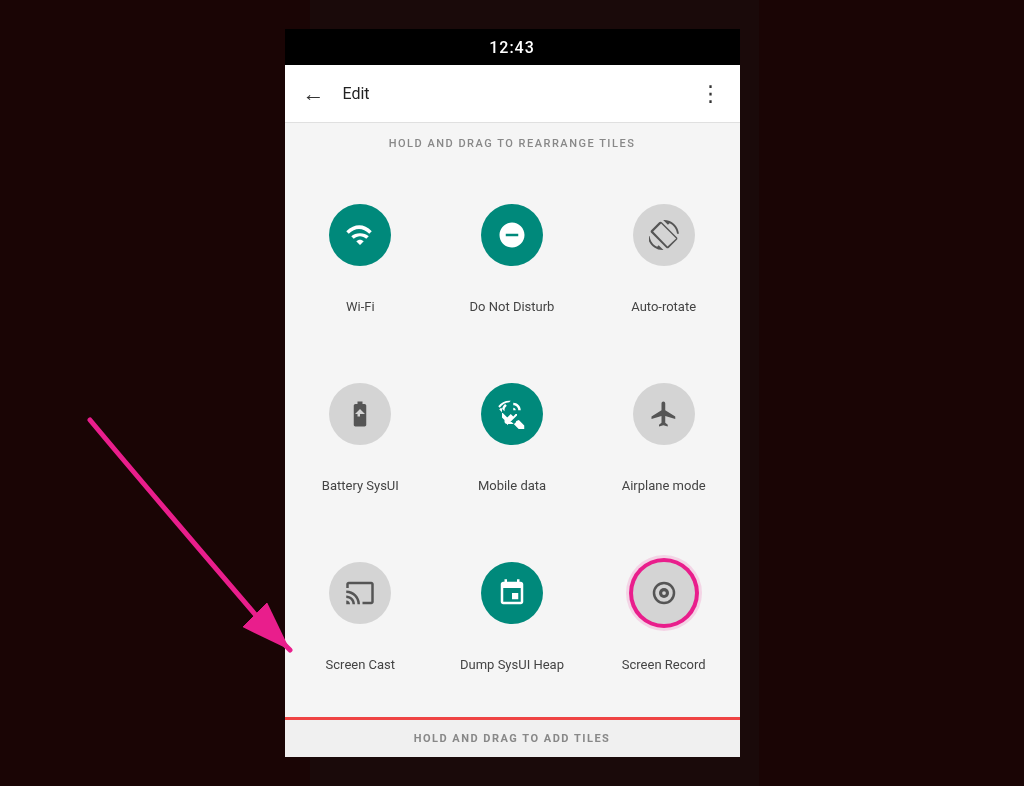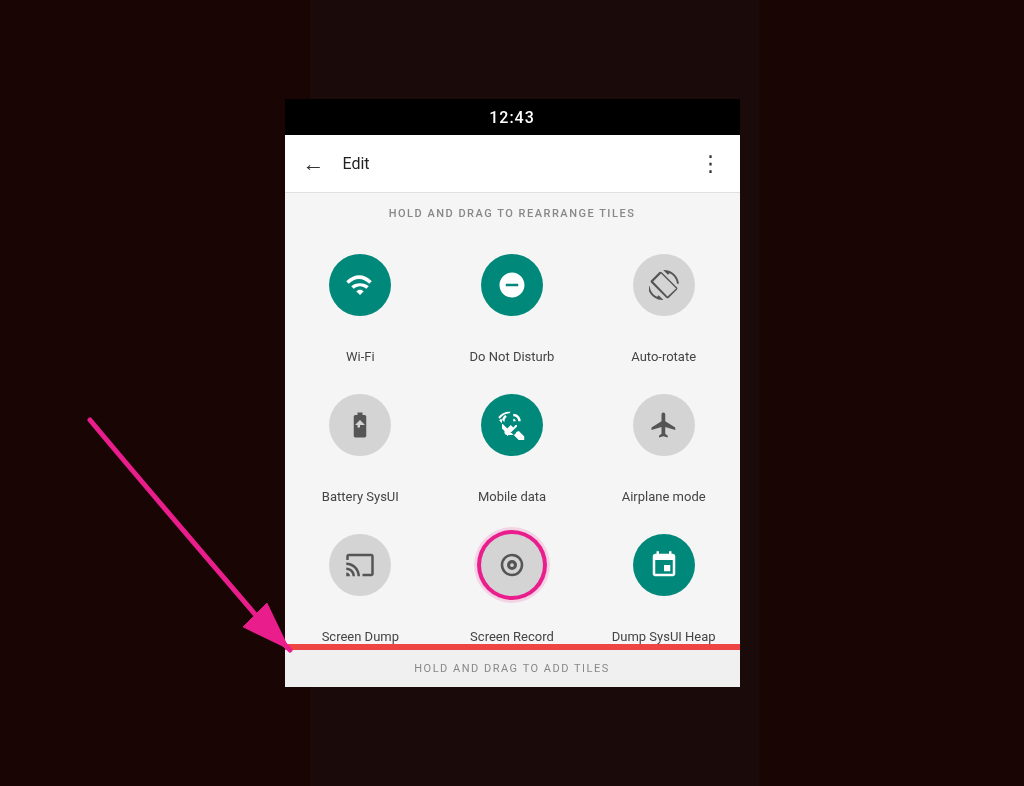--- a/index.html
+++ b/index.html
@@ -39,21 +39,21 @@
     }
     .arrow-container svg {
       width: 100%;
       height: 100%;
     }
 
     
     .phone {
       position: relative;
       width: 455px;
-      height: 588px;
+      height: 728px;
       background: #0369a1;
       display: flex;
       flex-direction: column;
       overflow: hidden;
       z-index: 5;
     }
 
     
     .status-bar {
       background: #000;
@@ -182,22 +182,22 @@
     }
 
     
     .bottom-label {
       text-align: center;
       font-size: 11px;
       color: #888;
       letter-spacing: 1.5px;
       padding: 12px 0;
       background: #f0f0f0;
-      border-top: 6px solid #ef4444;
-      font-weight: 400;
+      border-top: 3px solid #ef4444;
+      font-weight: 700;
       flex-shrink: 0;
     }
 
     
     .svg-icon {
       width: 30px;
       height: 30px;
     }
   </style>
 </head>
@@ -304,44 +304,44 @@
       </div>
 
       <div class="tile">
         <div class="tile-icon-wrap inactive">
           <span class="tile-icon dark">
             <svg class="svg-icon" viewBox="0 0 24 24" fill="#555">
               <path d="M21 3H3c-1.1 0-2 .9-2 2v3h2V5h18v14h-7v2h7c1.1 0 2-.9 2-2V5c0-1.1-.9-2-2-2zM1 18v3h3c0-1.66-1.34-3-3-3zm0-4v2c2.76 0 5 2.24 5 5h2c0-3.87-3.13-7-7-7zm0-4v2c4.97 0 9 4.03 9 9h2c0-6.08-4.93-11-11-11z"></path>
             </svg>
           </span>
         </div>
-        <span class="tile-label">Screen Dump</span>
-      </div>
-
-      <div class="tile">
-        <div class="tile-icon-wrap highlighted">
-          <span class="tile-icon dark">
-            <svg class="svg-icon" viewBox="0 0 24 24" fill="#555">
-              <circle cx="12" cy="12" r="8" fill="none" stroke="#555" stroke-width="2"></circle>
-              <circle cx="12" cy="12" r="4" fill="#555"></circle>
-              <circle cx="12" cy="12" r="1.5" fill="#d4d4d4"></circle>
-            </svg>
-          </span>
-        </div>
-        <span class="tile-label">Screen Record</span>
+        <span class="tile-label">Screen Cast</span>
       </div>
 
       <div class="tile">
         <div class="tile-icon-wrap active">
           <span class="tile-icon">
             <svg class="svg-icon" viewBox="0 0 24 24" fill="white">
               <path d="M17 12h-5v5h5v-5zM16 1v2H8V1H6v2H5c-1.11 0-1.99.9-1.99 2L3 19c0 1.1.89 2 2 2h14c1.1 0 2-.9 2-2V5c0-1.1-.9-2-2-2h-1V1h-2zm3 18H5V8h14v11z"></path>
             </svg>
           </span>
         </div>
         <span class="tile-label">Dump SysUI Heap</span>
       </div>
 
+      <div class="tile">
+        <div class="tile-icon-wrap highlighted">
+          <span class="tile-icon dark">
+            <svg class="svg-icon" viewBox="0 0 24 24" fill="#555">
+              <circle cx="12" cy="12" r="8" fill="none" stroke="#555" stroke-width="2"></circle>
+              <circle cx="12" cy="12" r="4" fill="#555"></circle>
+              <circle cx="12" cy="12" r="1.5" fill="#d4d4d4"></circle>
+            </svg>
+          </span>
+        </div>
+        <span class="tile-label">Screen Record</span>
+      </div>
+
     </div>
 
     <div class="bottom-label">HOLD AND DRAG TO ADD TILES</div>
   </div>
 </div>
 
 </body></html>

